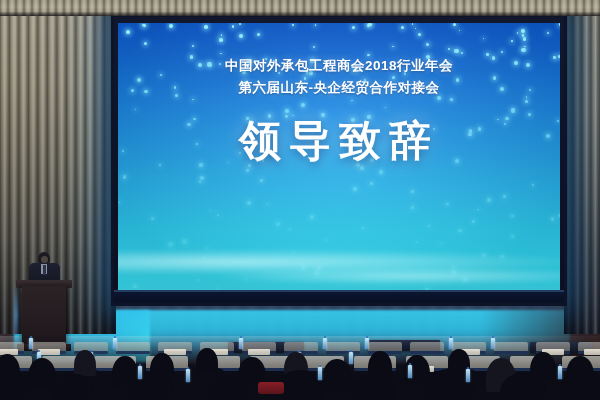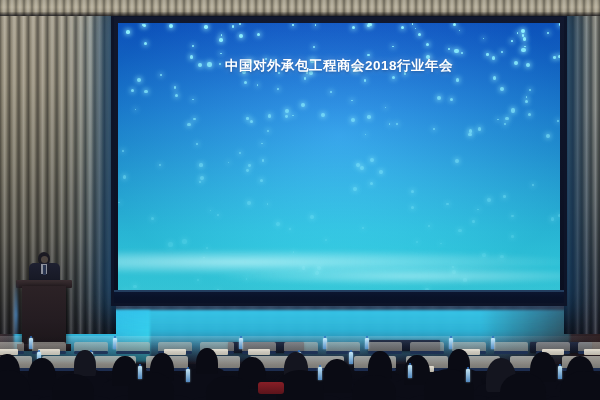--- a/index.html
+++ b/index.html
@@ -444,20 +444,22 @@
           <div class="bokeh" style="left: 99.3px; top: 191.1px; width: 2.1px; height: 2.1px; opacity: 0.32;"></div>
           <div class="bokeh" style="left: 333.9px; top: 246.9px; width: 3.9px; height: 3.9px; opacity: 0.22;"></div>
           <div class="bokeh" style="left: 293.4px; top: 183px; width: 3.1px; height: 3.1px; opacity: 0.35;"></div>
           <div class="bokeh" style="left: 307.8px; top: 19.8px; width: 3.4px; height: 3.4px; opacity: 0.93;"></div>
         </div>
       <div class="light-sweep"></div>
       <div class="light-sweep s2"></div>
 
       <div class="slide-text">
         <div class="sub-line l1">中国对外承包工程商会2018行业年会</div>
+        <div class="sub-line l2">第六届山东-央企经贸合作对接会</div>
+        <div class="headline">领导致辞</div>
       </div>
     </div>
     <div class="screen-rail"></div>
   </div>
 
   <div class="curtain curtain-left">
     <div class="curtain-inner"></div>
     <div class="curtain-shadow"></div>
   </div>
   <div class="curtain curtain-right">

